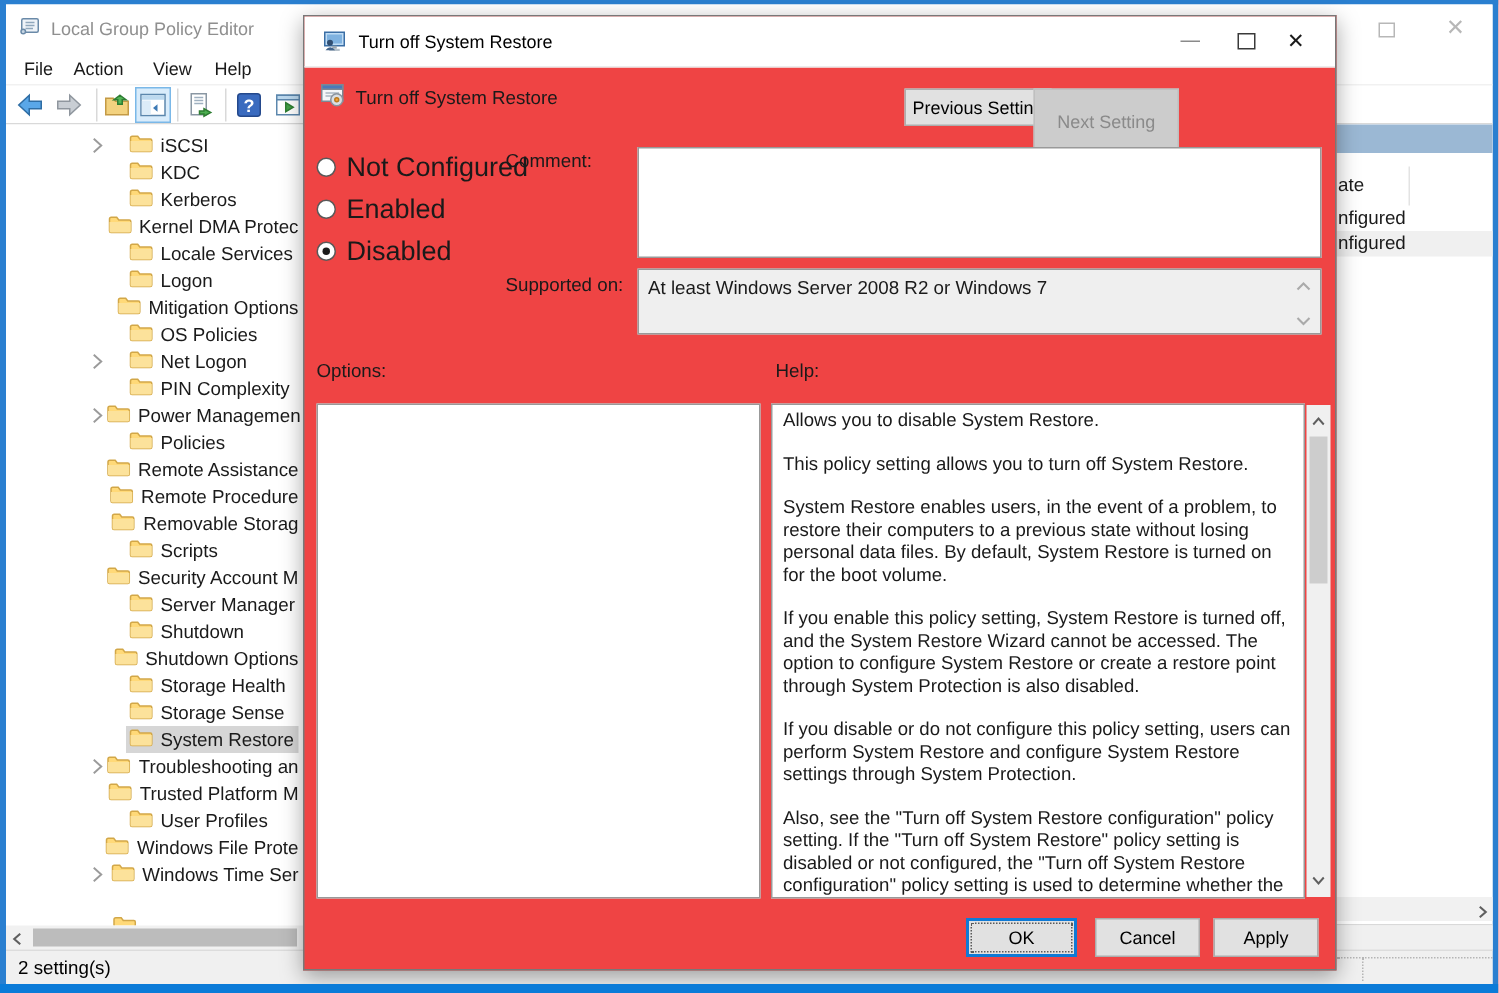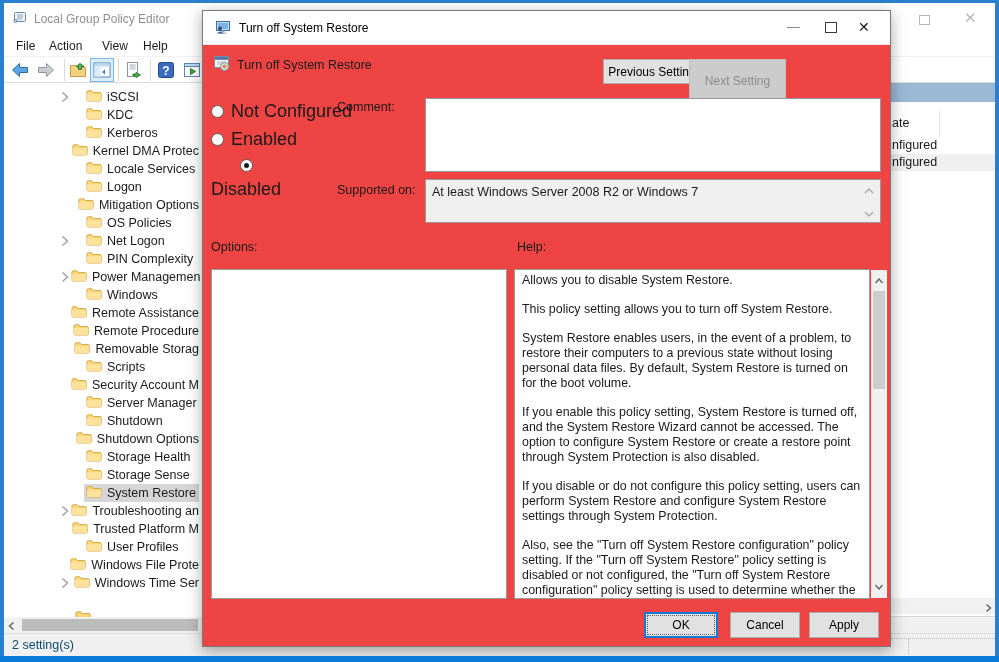--- a/index.html
+++ b/index.html
@@ -49,39 +49,39 @@
   .col-sep { left:935px; top:28px; width:1px; height:26px; background:#e3e3e3; }
   .rows { left:887px; top:54px; width:104px; }
   .drow { height:17px; line-height:17px; padding-left:1px; font-size:12.5px; }
   .drow:nth-child(2) { background:#f0f0f0; }
   .rpane-hscroll { left:887px; top:515px; width:104px; height:16px; background:#f1f1f1; }
   .rpane-bline { left:887px; top:533px; width:104px; height:1px; background:#d9d9d9; }
   .rpane-fill { left:887px; top:534px; width:104px; height:16px; background:#f0f0f0; }
 
   
   .statusbar { left:4px; top:633px; width:991px; height:23px; background:#f0f0f0; border-top:1px solid #dcdcdc; }
-  .statusbar .stext { position:absolute; left:8px; top:4px; font-size:12.5px; color:#0c4a6e; }
+  .statusbar .stext { position:absolute; left:8px; top:4px; font-size:12.5px; color:#000000; }
   .sdot-h { position:absolute; left:887px; top:4px; width:104px; border-top:1px dotted #b5b5b5; }
   .sdot-v { position:absolute; left:904px; top:4px; height:16px; border-left:1px dotted #b5b5b5; }
 
   
   .dialog { left:202px; top:10px; width:689px; height:637px; background:#ef4444; border:1px solid #787878; box-shadow:0 4px 14px rgba(0,0,0,.35); }
   .dtitle { position:absolute; left:0; top:0; width:687px; height:34px; background:#fff; border-bottom:1px solid #ececec; }
   .dtitle .dicon { position:absolute; left:12px; top:9px; }
   .dtitle .dtext { position:absolute; left:36px; top:10px; color:#000; }
   .dmin { position:absolute; left:584px; top:16px; width:13px; height:1px; border-top:1px solid #8a8a8a; }
   .dmax { position:absolute; left:622px; top:11px; width:12px; height:11px; border:1px solid #3a3a3a; }
   .dclose { position:absolute; left:655px; top:8px; font-size:14px; color:#1a1a1a; }
   .dhead-icon { position:absolute; left:10px; top:43px; }
   .dhead-title { position:absolute; left:34px; top:47px; font-size:12.5px; }
   .btn { position:absolute; display:flex; align-items:center; justify-content:center; background:#e1e1e1; border:1px solid #adadad; font-size:12px; font-family:"Liberation Sans",sans-serif; cursor:default; }
   .btn-prev { left:400px; top:48px; width:98px; height:25px; }
   .btn-next { left:486px; top:48px; width:97px; height:43px; background:#cccccc; border-color:#bfbfbf; color:#8a8a8a; }
   .radio-row { position:absolute; left:8px; display:flex; align-items:center; gap:7px; height:16px; }
-  .r0 { top:92px; } .r1 { top:120px; } .r2 { top:148px;flex-direction:column; }
+  .r0 { top:92px; } .r1 { top:120px; } .r2 { top:148px; }
   .radio { width:13px; height:13px; border:1px solid #595959; border-radius:50%; background:#fff; }
   .radio.on::after { content:''; display:block; width:5px; height:5px; margin:3px; border-radius:50%; background:#1b1b1b; }
   .rlabel { font-size:18px; }
   .lbl { position:absolute; font-size:12.5px; }
   .lbl-comment { left:134px; top:89px; }
   .lbl-supported { left:134px; top:172px; }
   .lbl-options { left:8px; top:229px; }
   .lbl-help { left:314px; top:229px; }
   .comment-box { position:absolute; left:222px; top:87px; width:456px; height:74px; background:#fff; border:1px solid #999; }
   .supported-box { position:absolute; left:222px; top:168px; width:456px; height:44px; background:#efefef; border:1px solid #999; font-size:12.5px; padding:5px 20px 0 6px; }
@@ -303,21 +303,21 @@
             <span class="tlabel">Power Managemen</span>
           </span>
         </div>
         <div class="titem">
           <span class="chev"></span>
           <span class="node">
             <span><svg width="16" height="13" viewBox="0 0 16 13">
                 <path d="M1 3 q0-1.2 1.2-1.2 h3.6 l1.4 1.8 h7 q1 0 1 1 V11 q0 1-1 1 H2 q-1 0-1-1 Z" fill="#ffd978" stroke="#d2a748"></path>
                 <path d="M1 5 h14.2 V11 q0 1-1 1 H2 q-1 0-1-1 Z" fill="#fce29b"></path>
               </svg></span>
-            <span class="tlabel">Windows</span>
+            <span class="tlabel">Policies</span>
           </span>
         </div>
         <div class="titem">
           <span class="chev"></span>
           <span class="node">
             <span><svg width="16" height="13" viewBox="0 0 16 13">
                 <path d="M1 3 q0-1.2 1.2-1.2 h3.6 l1.4 1.8 h7 q1 0 1 1 V11 q0 1-1 1 H2 q-1 0-1-1 Z" fill="#ffd978" stroke="#d2a748"></path>
                 <path d="M1 5 h14.2 V11 q0 1-1 1 H2 q-1 0-1-1 Z" fill="#fce29b"></path>
               </svg></span>
             <span class="tlabel">Remote Assistance</span>

